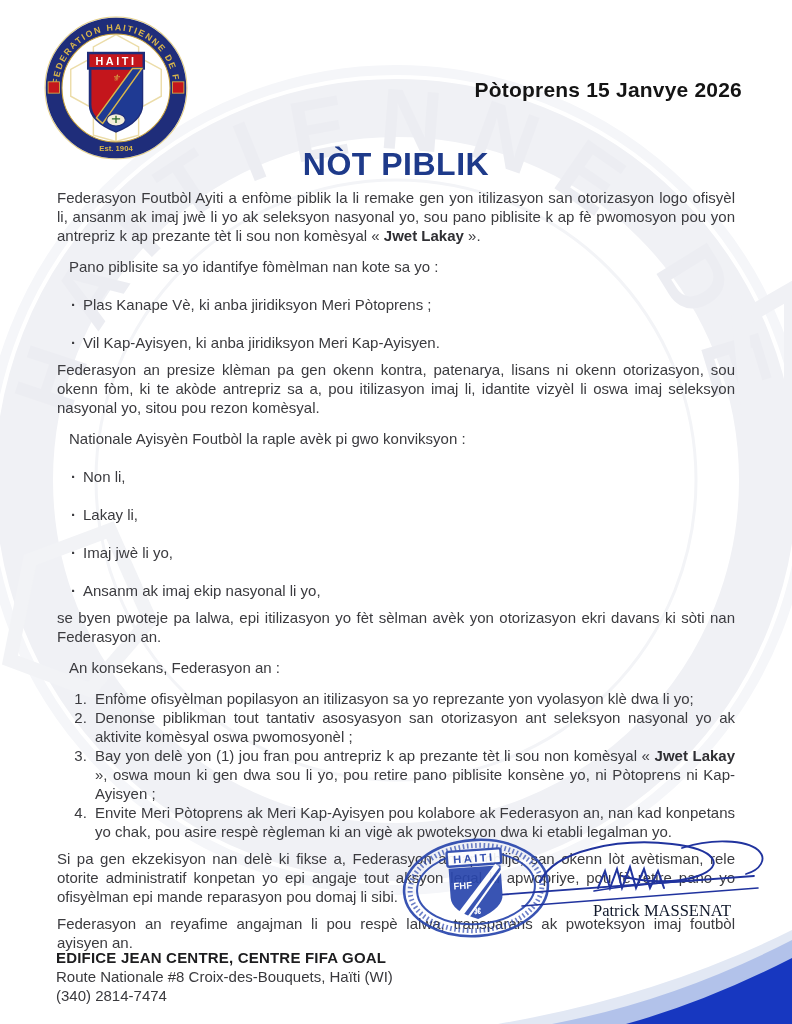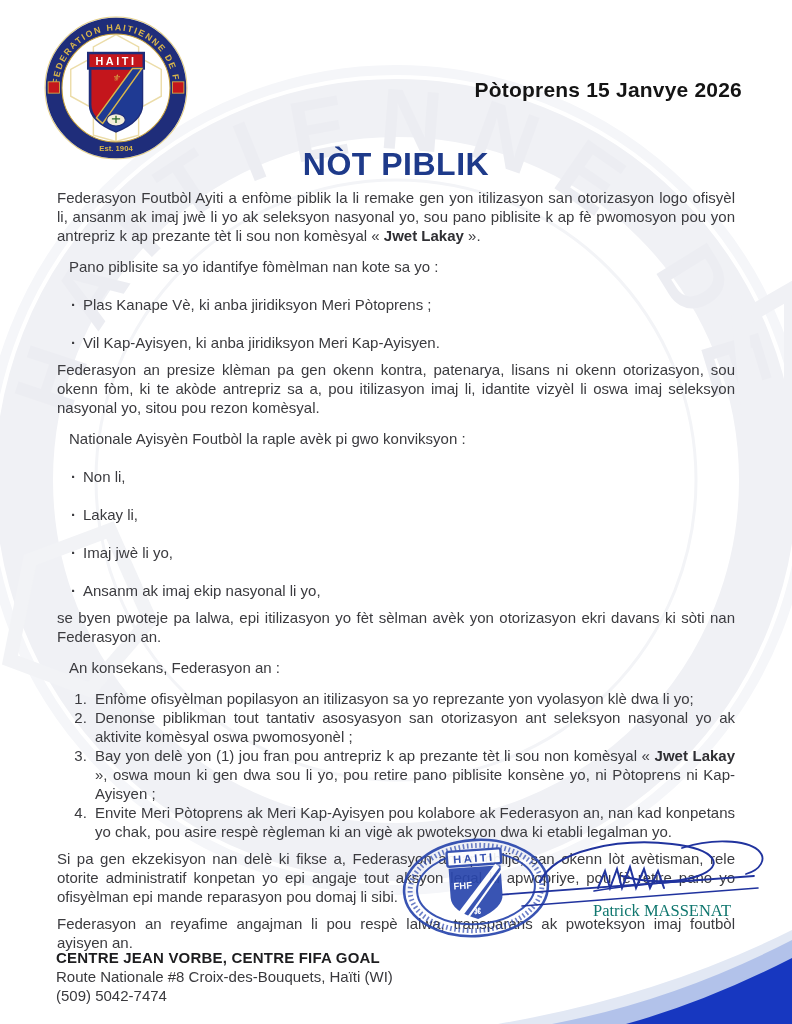--- a/index.html
+++ b/index.html
@@ -32,21 +32,21 @@
   ul.dots li::before{content:"\00B7";position:absolute;left:0;top:0;font-weight:700;}
   ol.nums{margin:0 0 8px 0;padding:0 0 0 34px;}
   ol.nums li{padding-left:4px;}
   .b{font-weight:700;color:#2f2f33;}
   
   .sig-area{position:absolute;left:398px;top:834px;width:376px;height:128px;}
   .stamp{position:absolute;left:2px;top:2px;}
   .autograph{position:absolute;left:104px;top:2px;}
   .sig-names{
     position:absolute;left:156px;top:66px;width:216px;text-align:center;
-    font-family:"Liberation Serif",serif;color:#0f766e;
+    font-family:"Liberation Serif",serif;color:#0f172a;
   }
   .sig-name{font-size:16.5px;line-height:21px;}
   .sig-role{font-size:15.5px;line-height:21px;}
   
   .footer{position:absolute;left:56px;top:948px;font-size:15px;line-height:19px;text-align:left;}
   .footer-line1{font-weight:800;color:#1d1d1f;letter-spacing:.2px;}
   .footer-line2,.footer-line3{color:#39393d;}
   
   .swoosh{position:absolute;right:0;bottom:0;pointer-events:none;}
 </style>
@@ -172,23 +172,23 @@
         <path d="M20 70 L256 52" stroke-width="1.6"></path>
         <path d="M180 12 C 210 2 244 4 256 14 C 266 23 258 34 244 38" stroke-width="1.8"></path>
       </g>
     </svg>
     <div class="sig-names">
       <div class="sig-name">Patrick MASSENAT</div>
     </div>
   </div>
 
   <div class="footer">
-    <div class="footer-line1">CENTRE JEAN VORBE, CENTRE FIFA GOAL</div>
+    <div class="footer-line1">EDIFICE JEAN CENTRE, CENTRE FIFA GOAL</div>
     <div class="footer-line2">Route Nationale #8 Croix-des-Bouquets, Haïti (WI)</div>
-    <div class="footer-line3">(509) 5042-7474</div>
+    <div class="footer-line3">(340) 2814-7474</div>
   </div>
 
   <svg class="swoosh" width="792" height="140" viewBox="0 0 792 140" aria-hidden="true">
     <path d="M792 46 Q 660 112 498 140 L 792 140 Z" fill="#e2e8f4"></path>
     <path d="M792 56 Q 676 116 552 140 L 792 140 Z" fill="#b2c2ea"></path>
     <path d="M792 74 Q 706 118 626 140 L 792 140 Z" fill="#1737c0"></path>
   </svg>
 
 </div>
 

